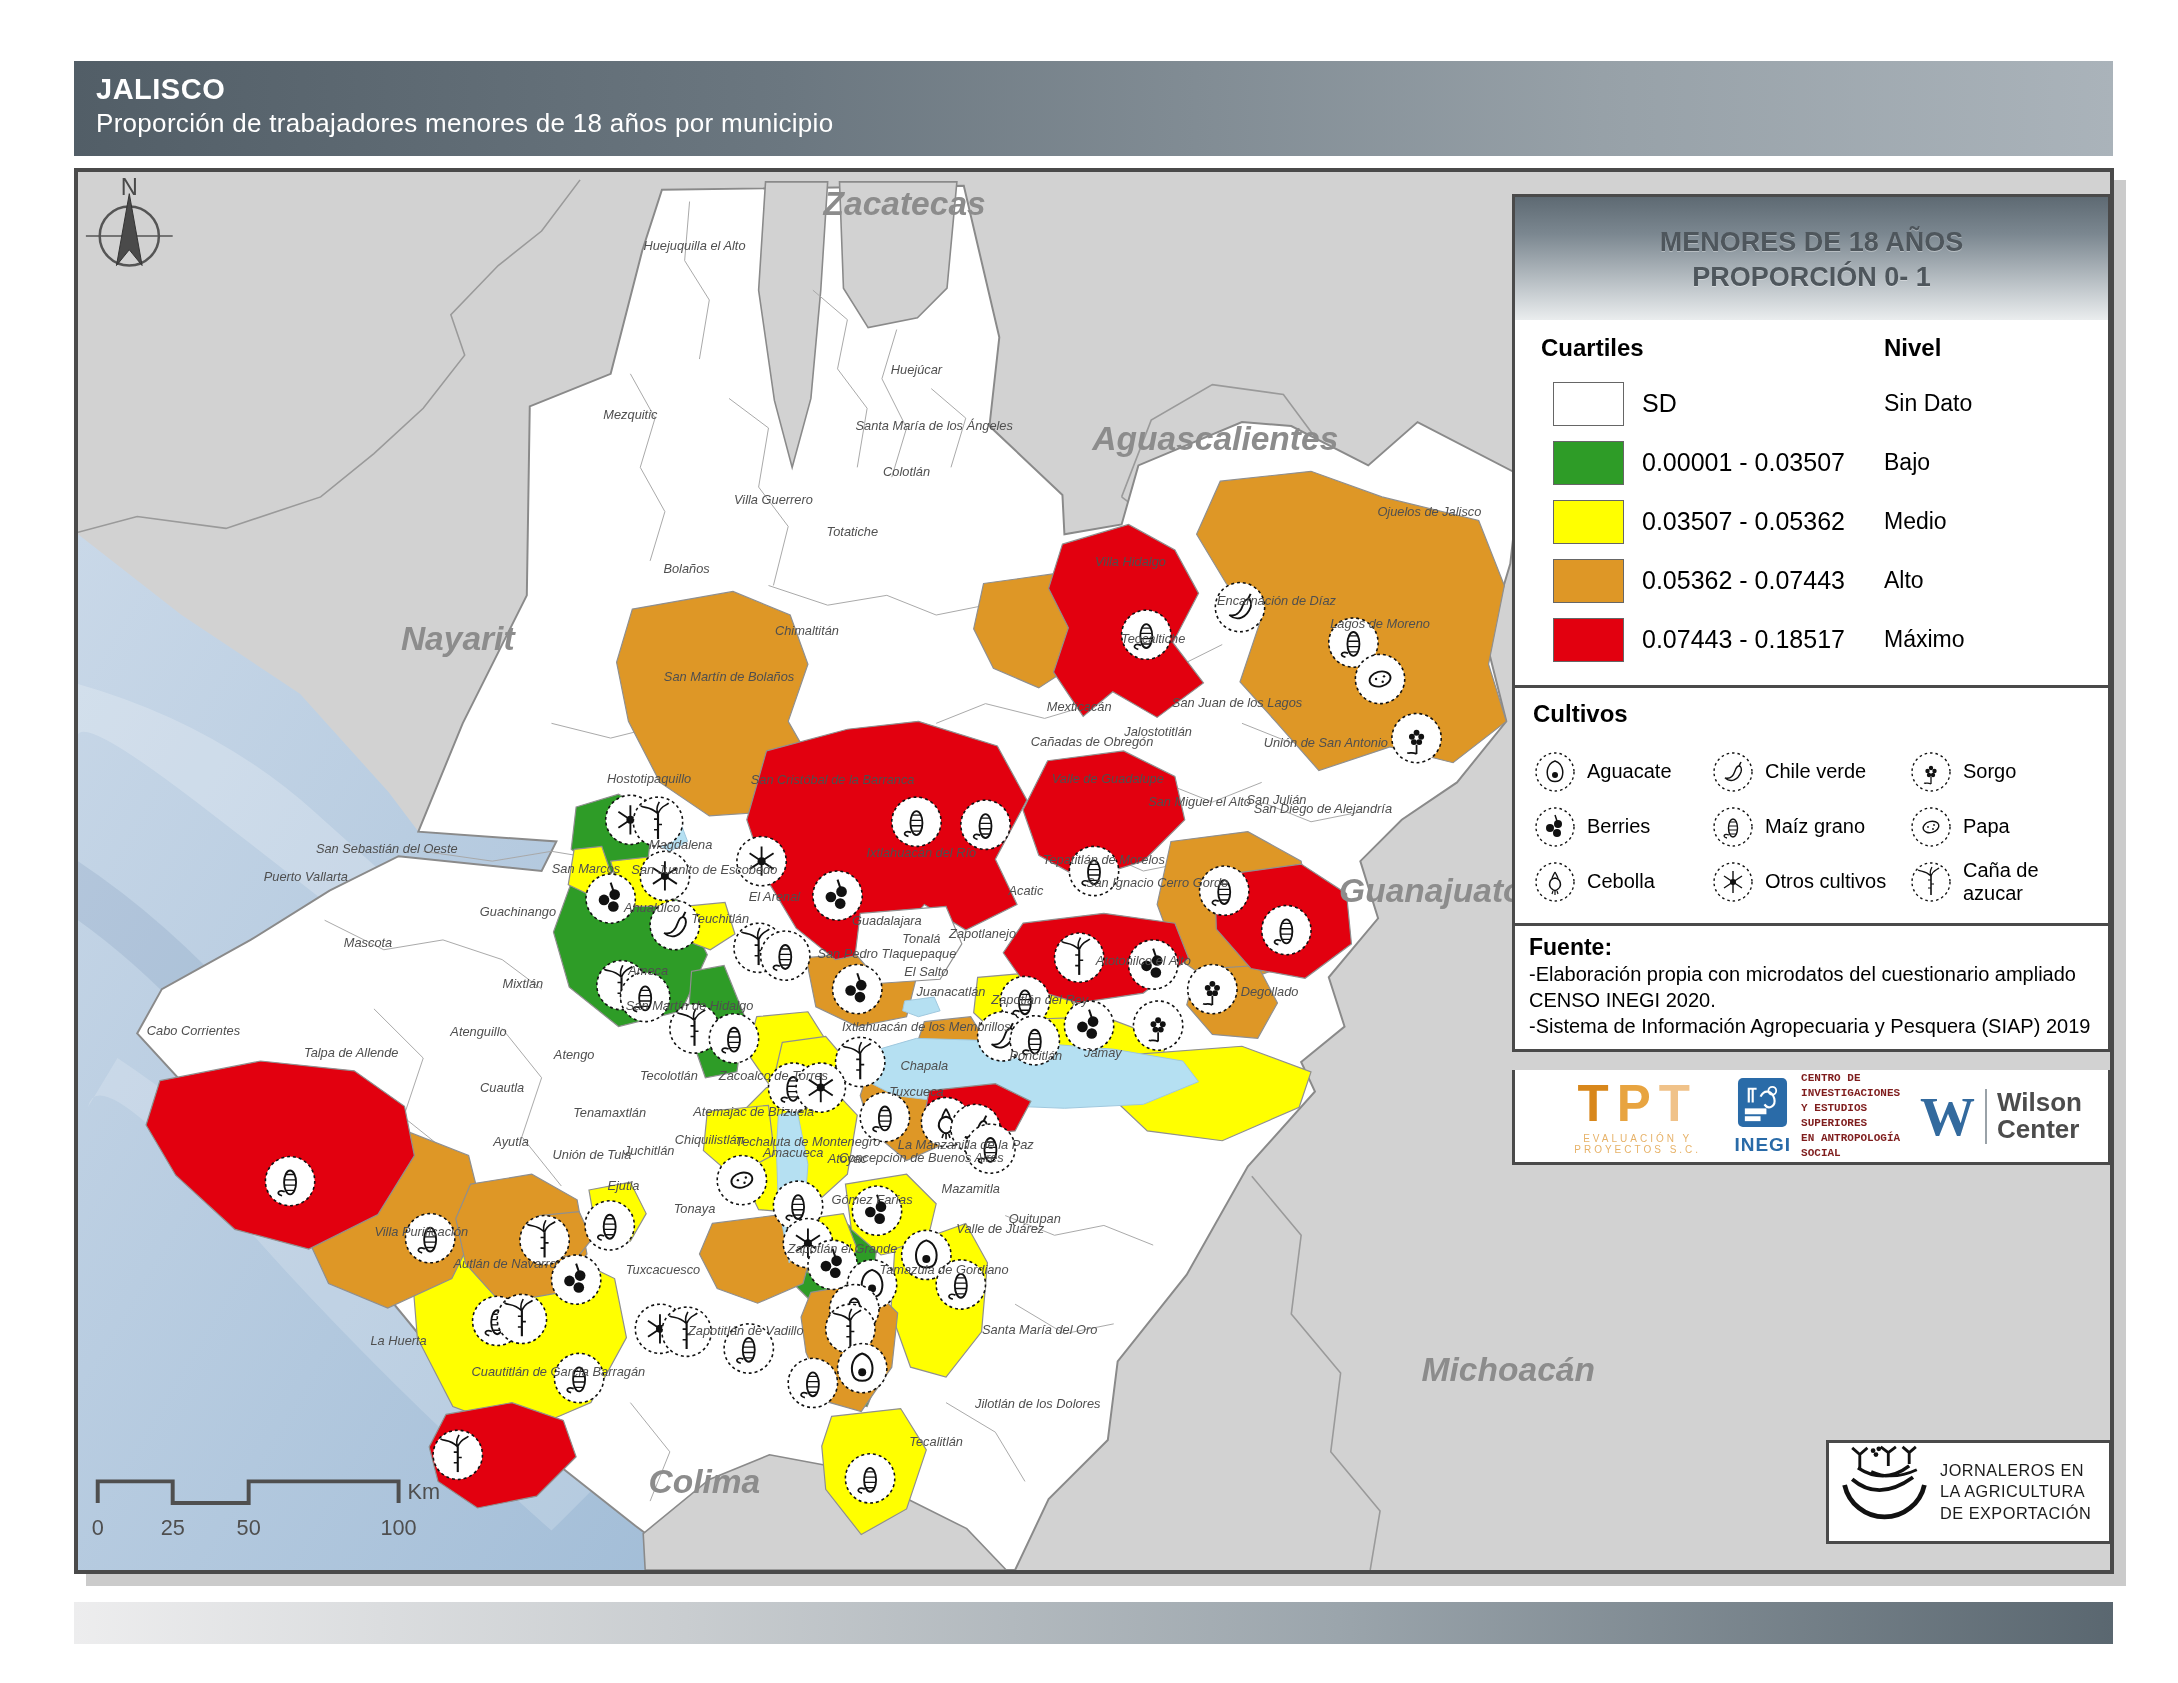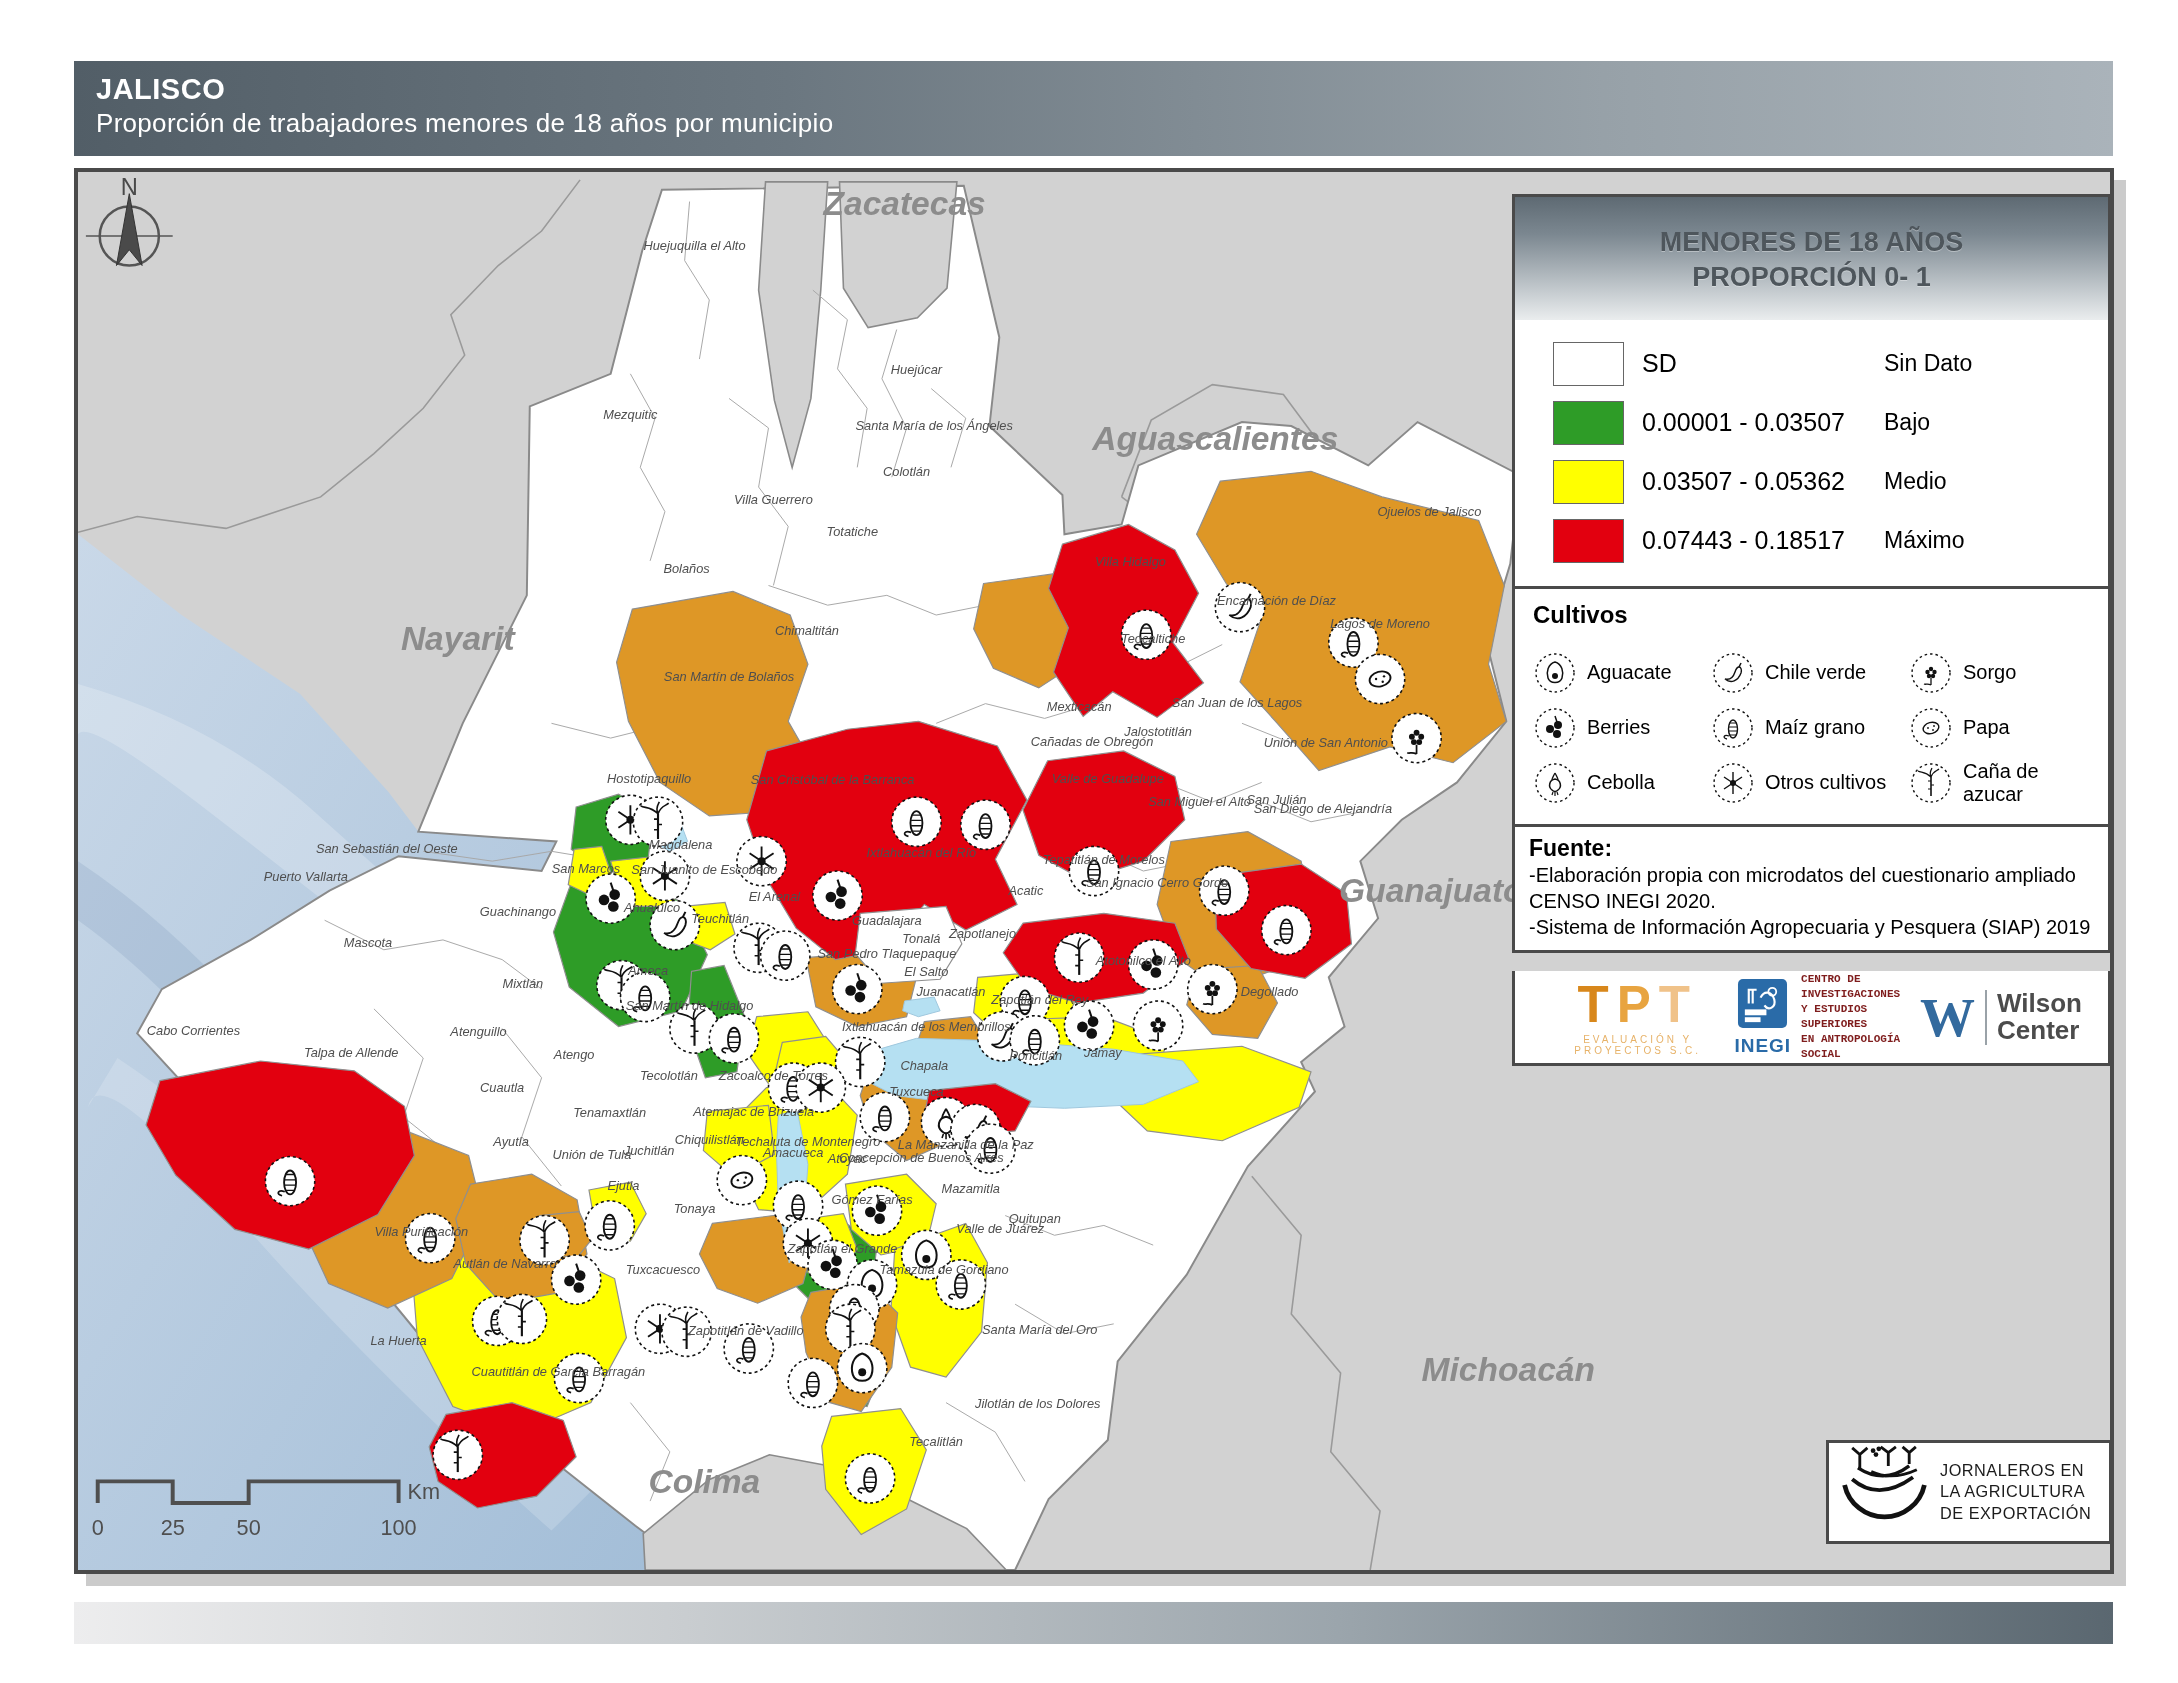--- a/index.html
+++ b/index.html
@@ -786,35 +786,44 @@
       <text x="334" y="1348" text-anchor="start" class="tick-label">Km</text>
     </svg>
 
   <div class="legend-col">
     <div class="lbox">
       <div class="lg-header">
         <div>MENORES DE 18 AÑOS</div>
         <div>PROPORCIÓN 0- 1</div>
       </div>
       <div class="lg-quart">
+        <div class="lg-colhead">
+          <span>Cuartiles</span>
+          <span class="nivel">Nivel</span>
+        </div>
         <div id="quartile-rows">
             <div class="lg-row">
               <span class="lg-sw" style="background:#FFFFFF"></span>
               <span class="lg-range">SD</span>
               <span class="lg-level">Sin Dato</span>
             </div>
             <div class="lg-row">
               <span class="lg-sw" style="background:#2E9C27"></span>
               <span class="lg-range">0.00001 - 0.03507</span>
               <span class="lg-level">Bajo</span>
             </div>
             <div class="lg-row">
               <span class="lg-sw" style="background:#FFFF00"></span>
               <span class="lg-range">0.03507 - 0.05362</span>
               <span class="lg-level">Medio</span>
+            </div>
+            <div class="lg-row">
+              <span class="lg-sw" style="background:#DE9726"></span>
+              <span class="lg-range">0.05362 - 0.07443</span>
+              <span class="lg-level">Alto</span>
             </div>
             <div class="lg-row">
               <span class="lg-sw" style="background:#E2000F"></span>
               <span class="lg-range">0.07443 - 0.18517</span>
               <span class="lg-level">Máximo</span>
             </div>
           </div>
       </div>
     </div>
     <div class="lbox lg-cult">

